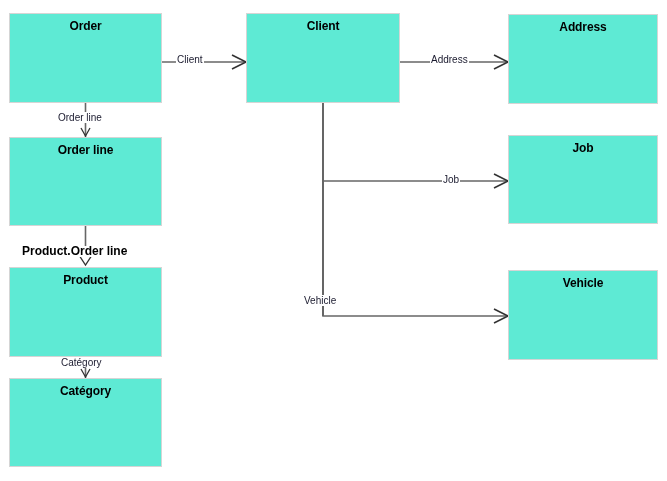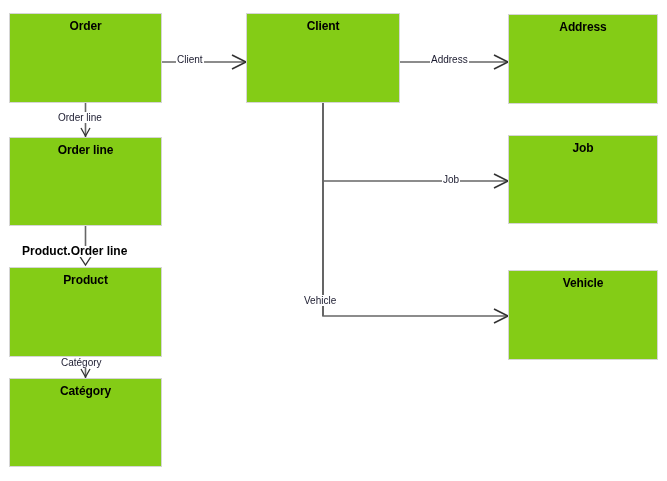--- a/index.html
+++ b/index.html
@@ -14,21 +14,21 @@
     position: relative;
     width: 667px;
     height: 481px;
     background: #ffffff;
     overflow: hidden;
   }
   .entity-box {
     position: absolute;
     box-sizing: border-box;
     border: 1px solid #d5d5d5;
-    background: #84cc16;
+    background: #5eead4;
   }
   .entity-title {
     position: absolute;
     left: 0;
     right: 0;
     top: 5px;
     text-align: center;
     font-family: "Liberation Sans", sans-serif;
     font-size: 12px;
     font-weight: bold;

